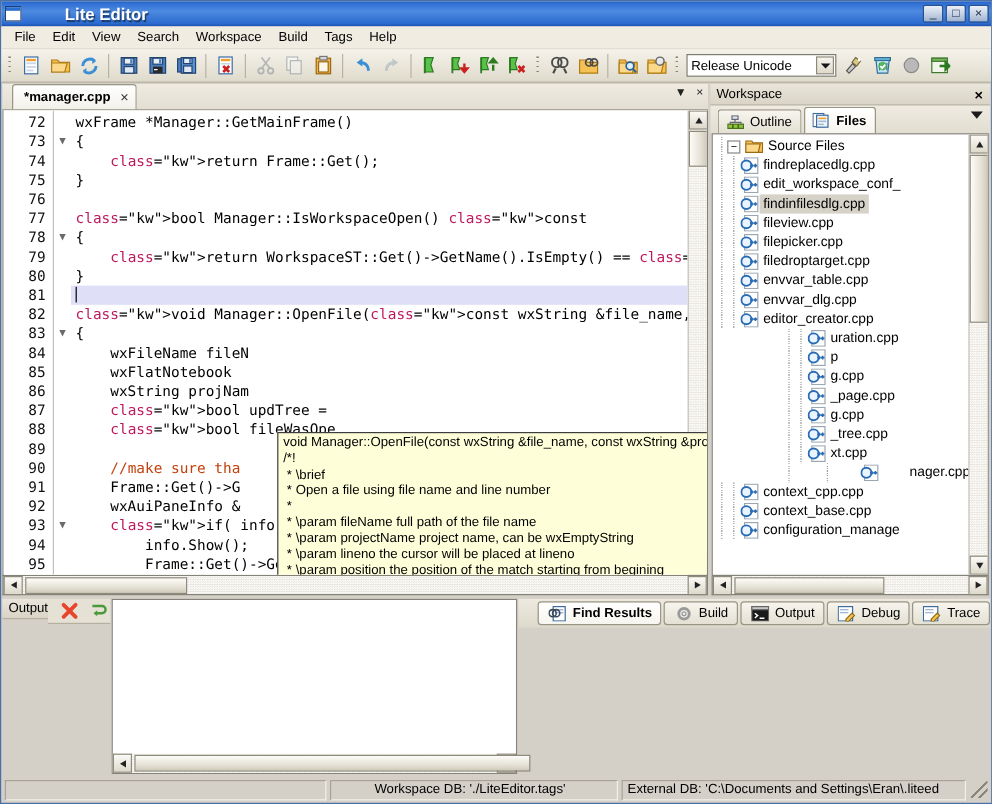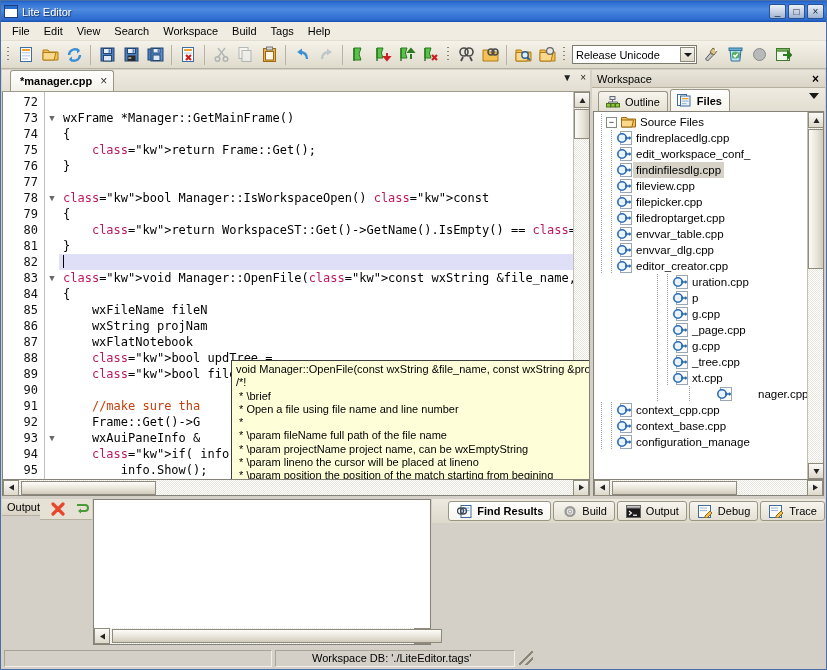--- a/index.html
+++ b/index.html
@@ -33,23 +33,24 @@
     border: 1px solid #1b3f7a;
     margin-right: 4px;
     position: relative;
     flex: 0 0 auto;
   }
   #titlebar .tb-icon::before {
     content:""; position:absolute; left:0; top:0; right:0; height:3px;
     background:#2a6fd0;
   }
   #titlebar .tb-title {
-    font-weight: normal; font-size: 11px;
+    font-weight: bold; font-size: 14px;
     text-shadow: 1px 1px 1px rgba(0,0,0,.55);
     white-space: nowrap;
+    margin-left: 32px;
   }
   #titlebar .tb-spacer { flex: 1 1 auto; }
   .tb-btn {
     width: 17px; height: 15px;
     margin-left: 2px;
     background: linear-gradient(to bottom,#eaf0f8,#c3cfe2 55%,#9fb2cf);
     border: 1px solid #28518f;
     border-radius: 2px;
     position: relative;
     flex: 0 0 auto;
@@ -166,21 +167,21 @@
   #gutter {
     width: 42px; background:#fff; flex:0 0 auto;
     border-right: 1px solid #bfbfbf;
     padding-top: 2px;
   }
   #fold {
     width: 14px; background:#fff; flex:0 0 auto;
     padding-top: 2px;
   }
   #codelines {
-    flex:1 1 auto; padding-top:18px; overflow:hidden; position:relative;
+    flex:1 1 auto; padding-top:2px; overflow:hidden; position:relative;
   }
   .ln, .fd, .cl {
     height: 16px; line-height: 16px;
     font-family: "DejaVu Sans Mono", monospace;
     font-size: 12px;
     white-space: pre;
   }
   .ln { text-align: right; padding-right: 6px; color: #111; }
   .fd { text-align:center; color:#6a6a6a; font-size:9px; }
   .cl { color:#000; padding-left:4px; }
@@ -660,22 +661,22 @@
               <div class="cl">}</div>
               <div class="cl"></div>
               <div class="cl"><span <span="" class="kw">class</span>="kw"&gt;bool Manager::IsWorkspaceOpen() <span <span="" class="kw">class</span>="kw"&gt;const</div>
               <div class="cl">{</div>
               <div class="cl">    <span <span="" class="kw">class</span>="kw"&gt;return WorkspaceST::Get()-&gt;GetName().IsEmpty() == <span <span="" class="kw">class</span>="kw"&gt;false;</div>
               <div class="cl">}</div>
               <div class="cl hl"><span class="caret"></span></div>
               <div class="cl"><span <span="" class="kw">class</span>="kw"&gt;void Manager::OpenFile(<span <span="" class="kw">class</span>="kw"&gt;const wxString &amp;file_name, ="kw"&gt;const wxStri</div>
               <div class="cl">{</div>
               <div class="cl">    wxFileName fileN</div>
+              <div class="cl">    wxFlatNotebook</div>
               <div class="cl">    wxString projNam</div>
-              <div class="cl">    wxFlatNotebook</div>
               <div class="cl">    <span <span="" class="kw">class</span>="kw"&gt;bool updTree = </div>
               <div class="cl">    <span <span="" class="kw">class</span>="kw"&gt;bool fileWasOpe</div>
               <div class="cl"></div>
               <div class="cl">    <span class="cmt">//make sure tha</span></div>
               <div class="cl">    Frame::Get()-&gt;G</div>
               <div class="cl">    wxAuiPaneInfo &amp;</div>
               <div class="cl">    <span <span="" class="kw">class</span>="kw"&gt;if( info.IsOk() &amp;&amp; !info.IsShown()){</div>
               <div class="cl">        info.Show();</div>
               <div class="cl">        Frame::Get()-&gt;GetDockingManager().Update();</div>
             </div>
@@ -1152,16 +1153,17 @@
             </svg>
         </span>
         <span>Trace</span>
       </div>
     </div>
   </div>
 
   <div id="statusbar">
     <div class="sfield" id="s1"></div>
     <div class="sfield" id="s2">Workspace DB: './LiteEditor.tags'</div>
+    <div class="sfield" id="s3">External DB: 'C:\Documents and Settings\Eran\.liteed</div>
     <div id="grip"></div>
   </div>
 
 </div>
 
 </body></html>

